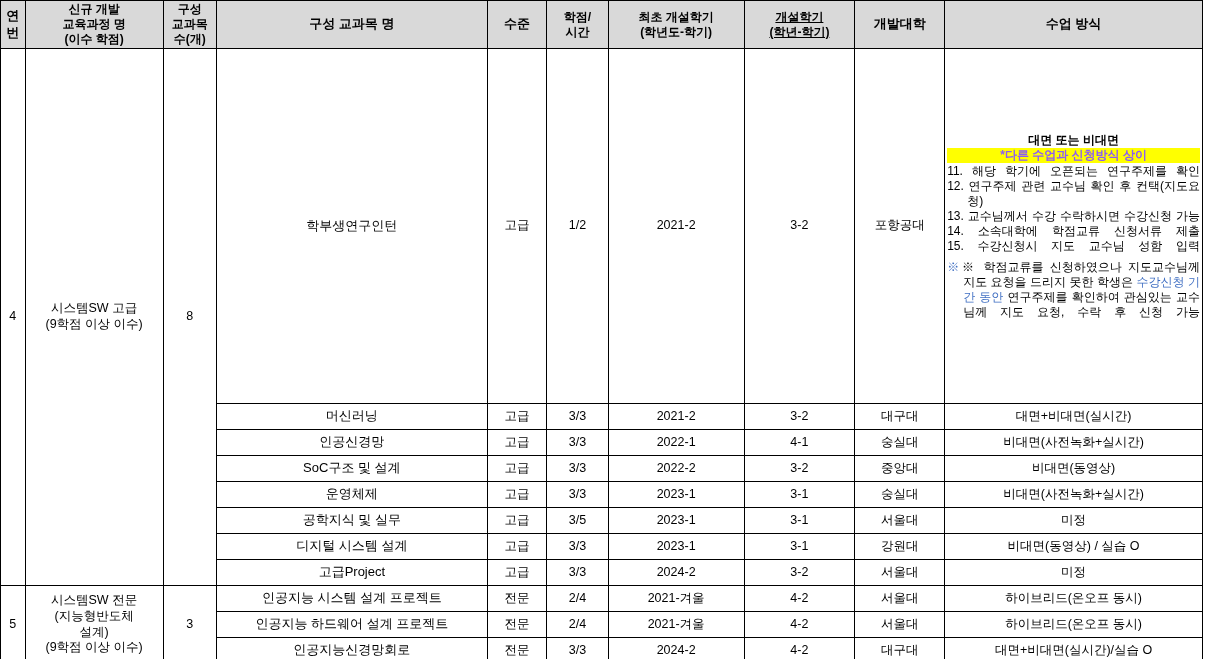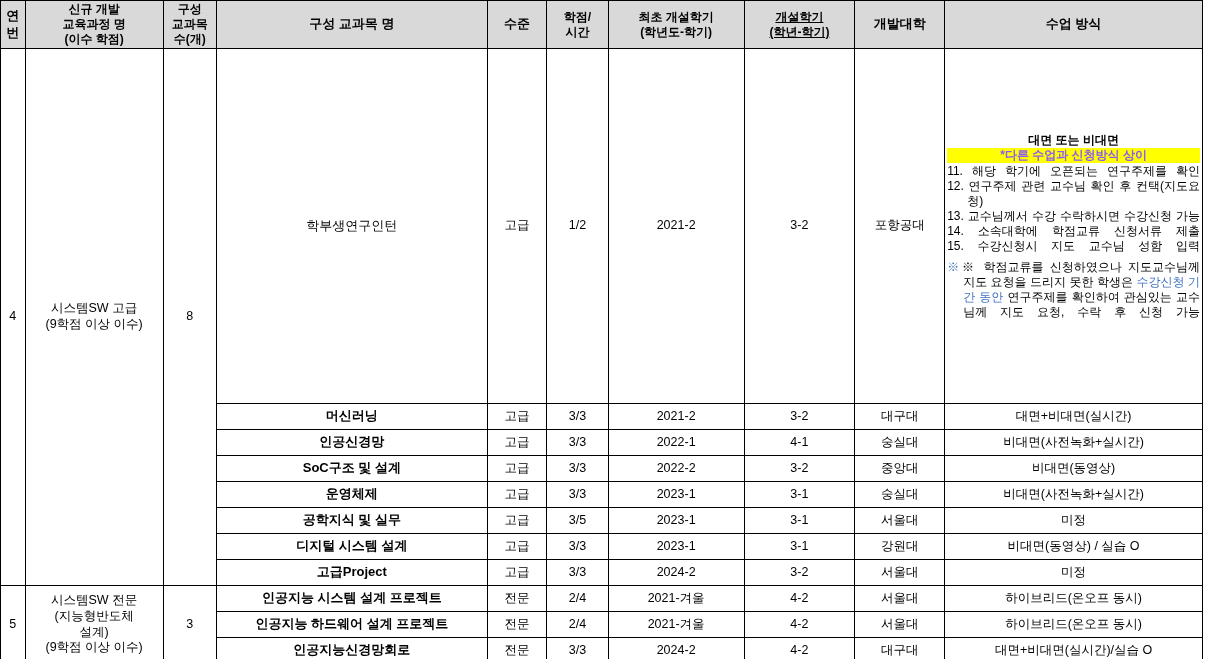--- a/index.html
+++ b/index.html
@@ -52,21 +52,21 @@
   td.seq, td.prog, td.cnt {
     font-size: 12.5px;
   }
   td.prog {
     line-height: 1.3;
   }
   .prog-name { display:block;text-align:center; }
   .prog-note { display:block; }
 
   td.subject { font-size: 13px; }
-  td.rowcell { height: 23px; font-weight: bold; }
+  td.rowcell { height: 23px; }
 
   
   td.notes {
     text-align: left;
     vertical-align: top;
     padding: 2px 4px 2px 4px;
     font-size: 12px;
     line-height: 1.28;
   }
   .notes-title {

